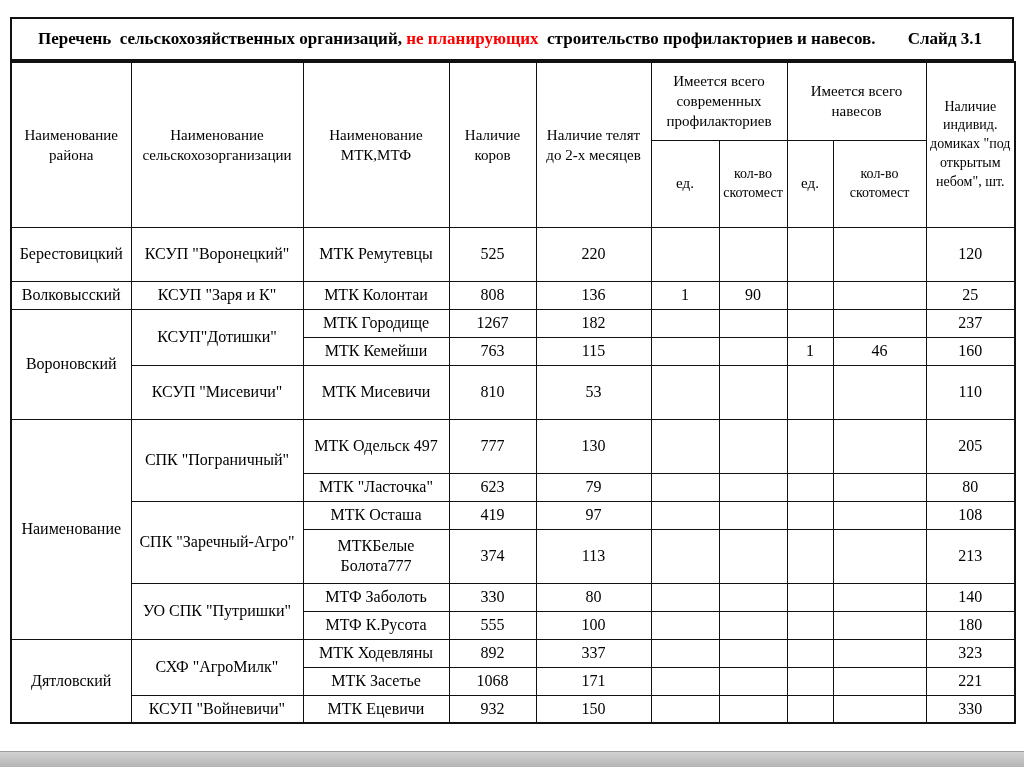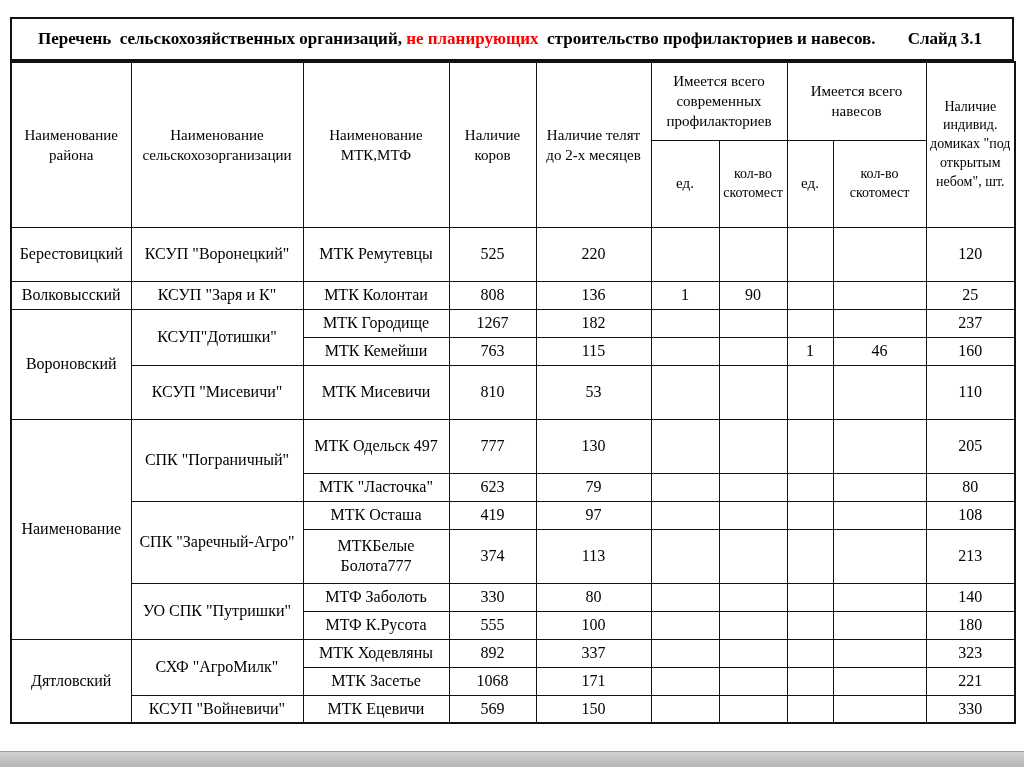--- a/index.html
+++ b/index.html
@@ -243,21 +243,21 @@
         <td>171</td>
         <td></td>
         <td></td>
         <td></td>
         <td></td>
         <td>221</td>
       </tr>
       <tr class="short">
         <td>КСУП "Войневичи"</td>
         <td>МТК Ецевичи</td>
-        <td>569</td>
+        <td>932</td>
         <td>150</td>
         <td></td>
         <td></td>
         <td></td>
         <td></td>
         <td>330</td>
       </tr>
     </tbody>
   </table>
 </div>

